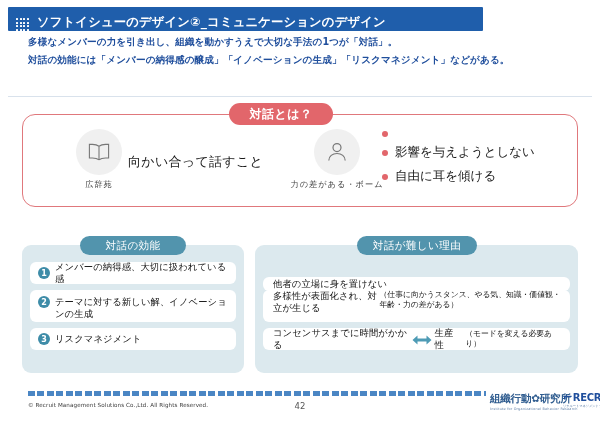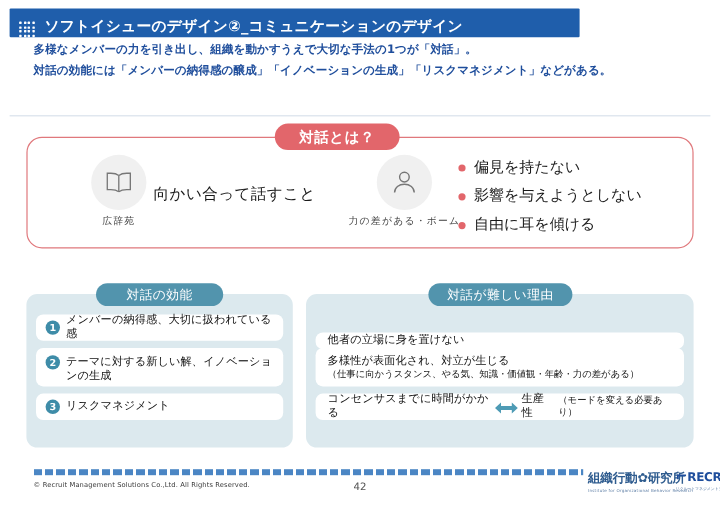--- a/index.html
+++ b/index.html
@@ -152,21 +152,20 @@
     </span>
     <div class="cap">力の差がある・ボーム</div>
   </div>
 
   <div class="phrase">向かい合って話すこと</div>
 
   <div class="bullets">
     <ul>
       <li>
         <span class="dot"></span>
-        <span class="btxt">偏見を持たない</span>
       </li>
       <li>
         <span class="dot"></span>
         <span class="btxt">影響を与えようとしない</span>
       </li>
       <li>
         <span class="dot"></span>
         <span class="btxt">自由に耳を傾ける</span>
       </li>
     </ul>
@@ -188,21 +187,21 @@
     <span class="card-txt">リスクマネジメント</span>
   </div>
 
   <div class="panel panel-right"></div>
   <div class="panel-badge badge-right">対話が難しい理由</div>
 
   <div class="card" style="left:263px;top:277px;width:307px;height:14px;padding-left:10px;">
     <span class="card-txt">他者の立場に身を置けない</span>
   </div>
 
-  <div class="card" style="left:263px;top:290px;width:307px;height:32px;flex-direction:column;align-items:flex-start;justify-content:center;padding-left:10px;">
+  <div class="card" style="left:263px;top:290px;width:307px;height:32px;align-items:flex-start;justify-content:center;padding-left:10px;">
     <span class="card-txt">多様性が表面化され、対立が生じる</span>
     <span class="card-sub">（仕事に向かうスタンス、やる気、知識・価値観・年齢・力の差がある）</span>
   </div>
 
   <div class="card" style="left:263px;top:328px;width:307px;height:22px;padding-left:10px;">
     <span class="card-txt">コンセンサスまでに時間がかかる</span>
     <span class="arrow-icon">
       <svg width="20" height="10" viewBox="0 0 20 10">
           <path d="M5.5 0.5 L0.5 5 L5.5 9.5 L5.5 6.6 L14.5 6.6 L14.5 9.5 L19.5 5 L14.5 0.5 L14.5 3.4 L5.5 3.4 Z" fill="#4E9BB5"></path>
         </svg>

